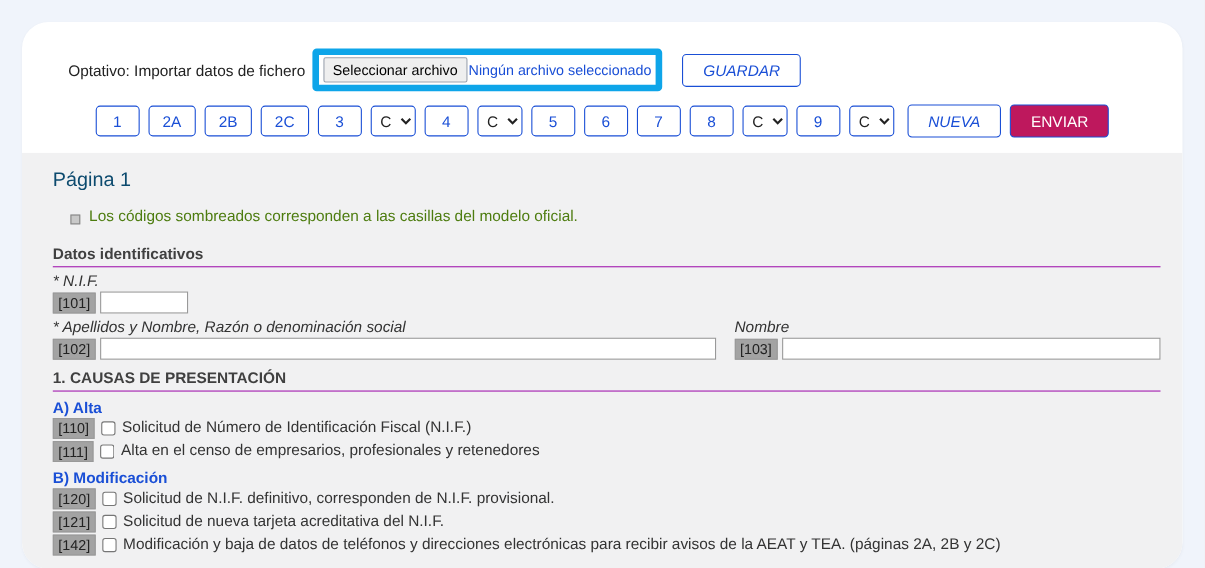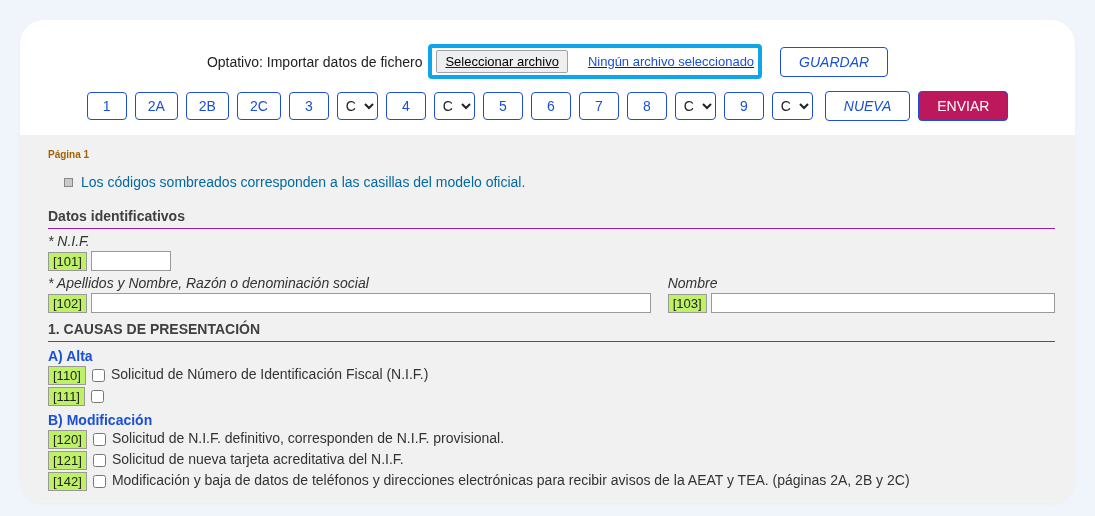--- a/index.html
+++ b/index.html
@@ -13,35 +13,33 @@
   }
   .card {
     background: #fff;
     border-radius: 24px;
     padding: 20px 0 0 0;
     overflow: hidden;
     box-shadow: 0 1px 3px rgba(0,0,0,0.04);
   }
   .top-row {
     display: flex;
-    justify-content: center;
     align-items: center;
     gap: 6px;
-    padding: 4px 32px 8px;
+    padding: 4px 42px 8px;
     font-size: 14px;
     color: #222;
   }
   .file-picker {
     display: inline-flex;
     align-items: center;
-    border: 4px solid #0ea5e9;
+    border: 6px solid #0ea5e9;
     border-radius: 4px;
     padding: 2px 4px;
-    gap: 20px;
-    text-decoration: underline;
+    gap: 1px;
   }
   .file-btn {
     background: #efefef;
     border: 1px solid #9ca3af;
     border-radius: 2px;
     padding: 3px 8px;
     font-size: 13px;
     cursor: pointer;
   }
   .file-status { color: #1a4fd6; font-size: 13px; }
@@ -89,30 +87,30 @@
     border: 1px solid #1a4fd6;
     padding: 6px 18px;
     border-radius: 4px;
     cursor: pointer;
     font-size: 14px;
   }
   .body-area {
     background: #f1f1f2;
     padding: 14px 20px 10px 28px;
   }
-  .page-title { font-weight: bold; font-size: 10px; margin-bottom: 14px; color:#a16207; }
-  .hint-row { display:flex; align-items:center; gap:8px; margin: 0 0 18px 16px; color:#0369a1; }
+  .page-title { font-weight: normal; font-size: 18px; margin-bottom: 14px; color:#0c4a6e; }
+  .hint-row { display:flex; align-items:flex-end; gap:8px; margin: 0 0 18px 16px; color:#4d7c0f; }
   .hint-box { width:9px; height:9px; background:#c9c9c9; border:1px solid #888; display:inline-block; }
   .section-title { color:#404040; font-weight:bold; border-bottom:1px solid #a21caf; padding-bottom:4px; margin: 8px 0 4px; }
   .sub-title { color:#1a4fd6; font-weight:bold; margin: 6px 0 2px; }
   .field-row { display:flex; align-items:flex-end; flex-wrap:wrap; }
   .field { flex:1; min-width:200px; }
   label.plain { display:block; color:#333; font-size:14px; margin-top:4px;font-style:italic; }
   .code-input { display:flex; align-items:center; gap:4px; margin-top:2px; }
-  .code { background:#bef264; border:1px solid #999; padding:1px 4px; font-size:13px; color:#222; }
+  .code { background:#a3a3a3; border:1px solid #999; padding:1px 4px; font-size:13px; color:#222; }
   .txt { border:1px solid #999; background:#fff; height:20px; padding:1px 4px; font-size:13px; }
   .txt.short { width:80px; }
   .txt.long { width:100%; max-width:560px; }
   .txt.med { width:100%; max-width:360px; }
   .chk-row { display:flex; gap:4px; margin:2px 0; font-size:14px; color:#333; }
   .chk-row input[type="checkbox"]{ margin:0 2px 0 2px; }
 </style>
 </head>
 <body>
 
@@ -183,20 +181,21 @@
 
     <div class="sub-title">A) Alta</div>
     <div class="chk-row">
       <span class="code">[110]</span>
       <input type="checkbox" style="">
       <span>Solicitud de Número de Identificación Fiscal (N.I.F.)</span>
     </div>
     <div class="chk-row">
       <span class="code">[111]</span>
       <input type="checkbox" style="">
+      <span>Alta en el censo de empresarios, profesionales y retenedores</span>
     </div>
 
     <div class="sub-title">B) Modificación</div>
     <div class="chk-row">
       <span class="code">[120]</span>
       <input type="checkbox" style="">
       <span>Solicitud de N.I.F. definitivo, corresponden de N.I.F. provisional.</span>
     </div>
     <div class="chk-row">
       <span class="code">[121]</span>

